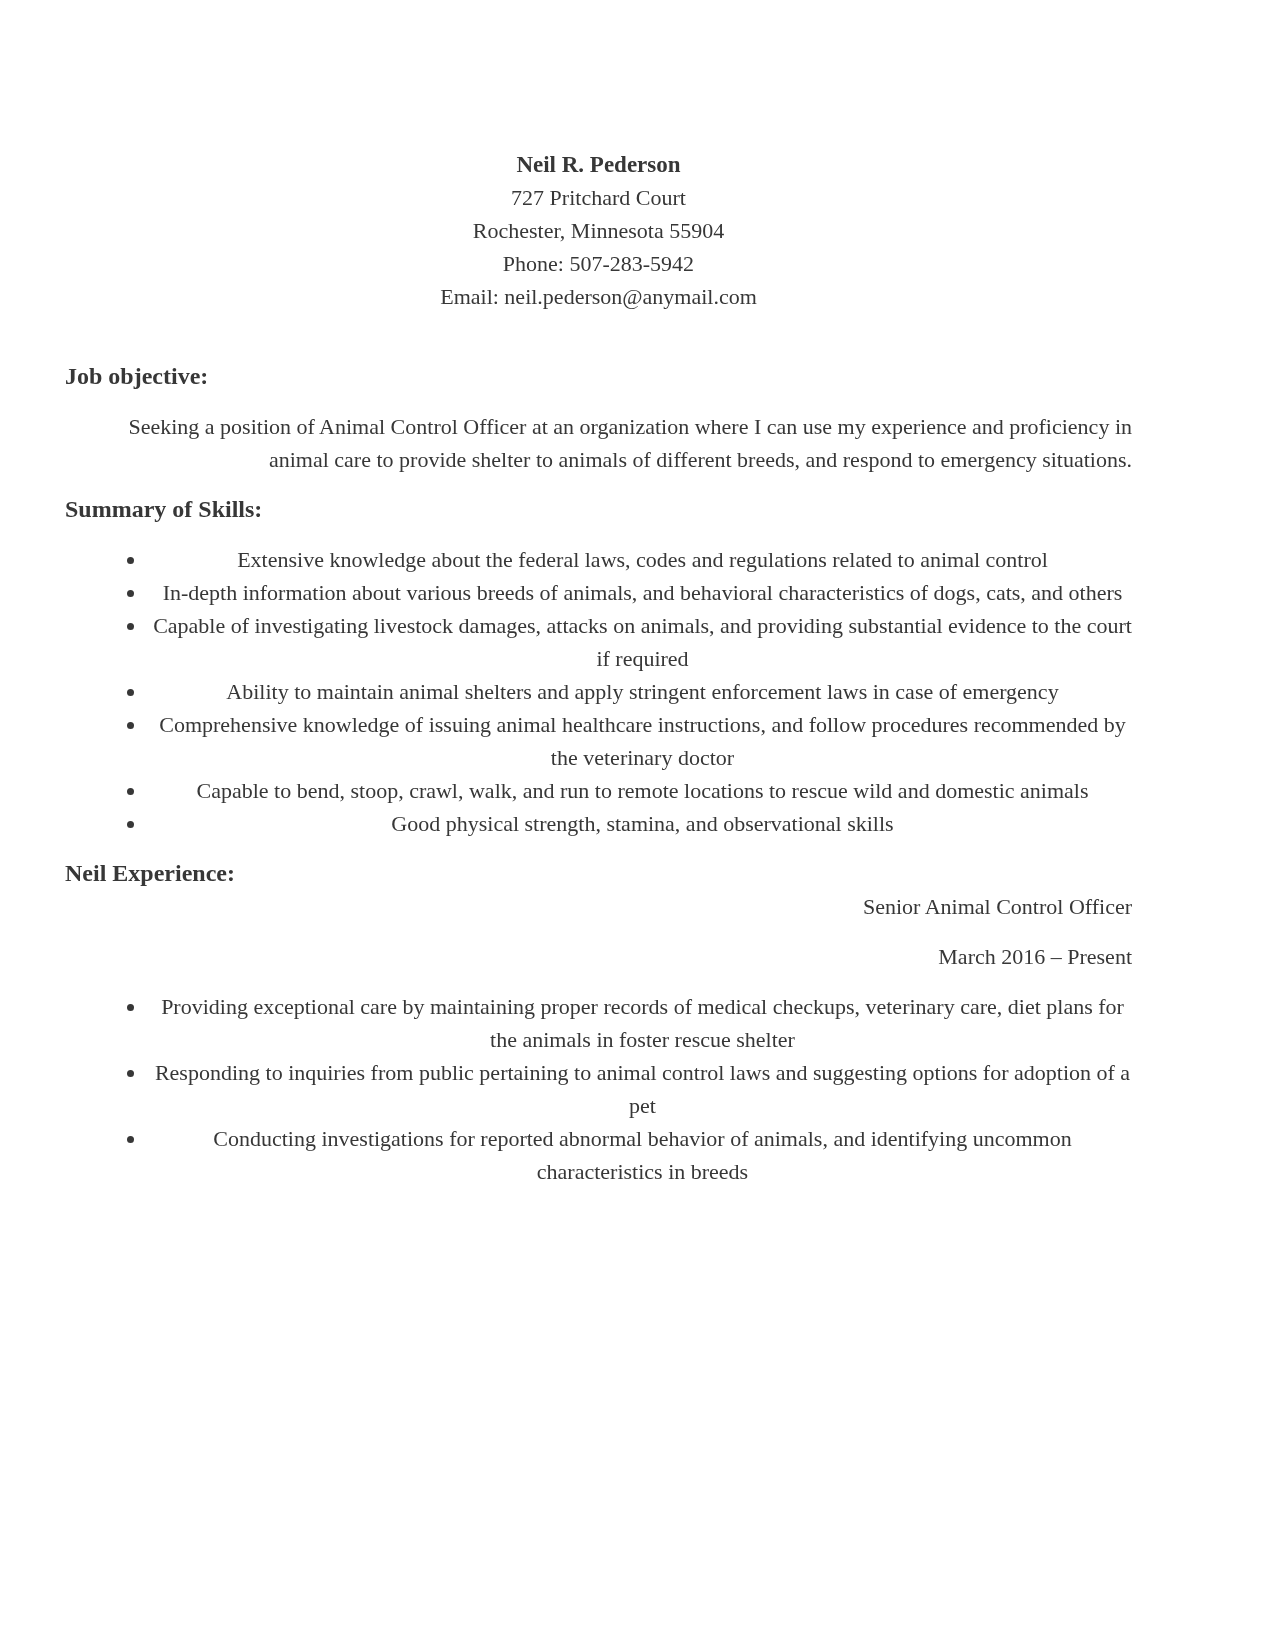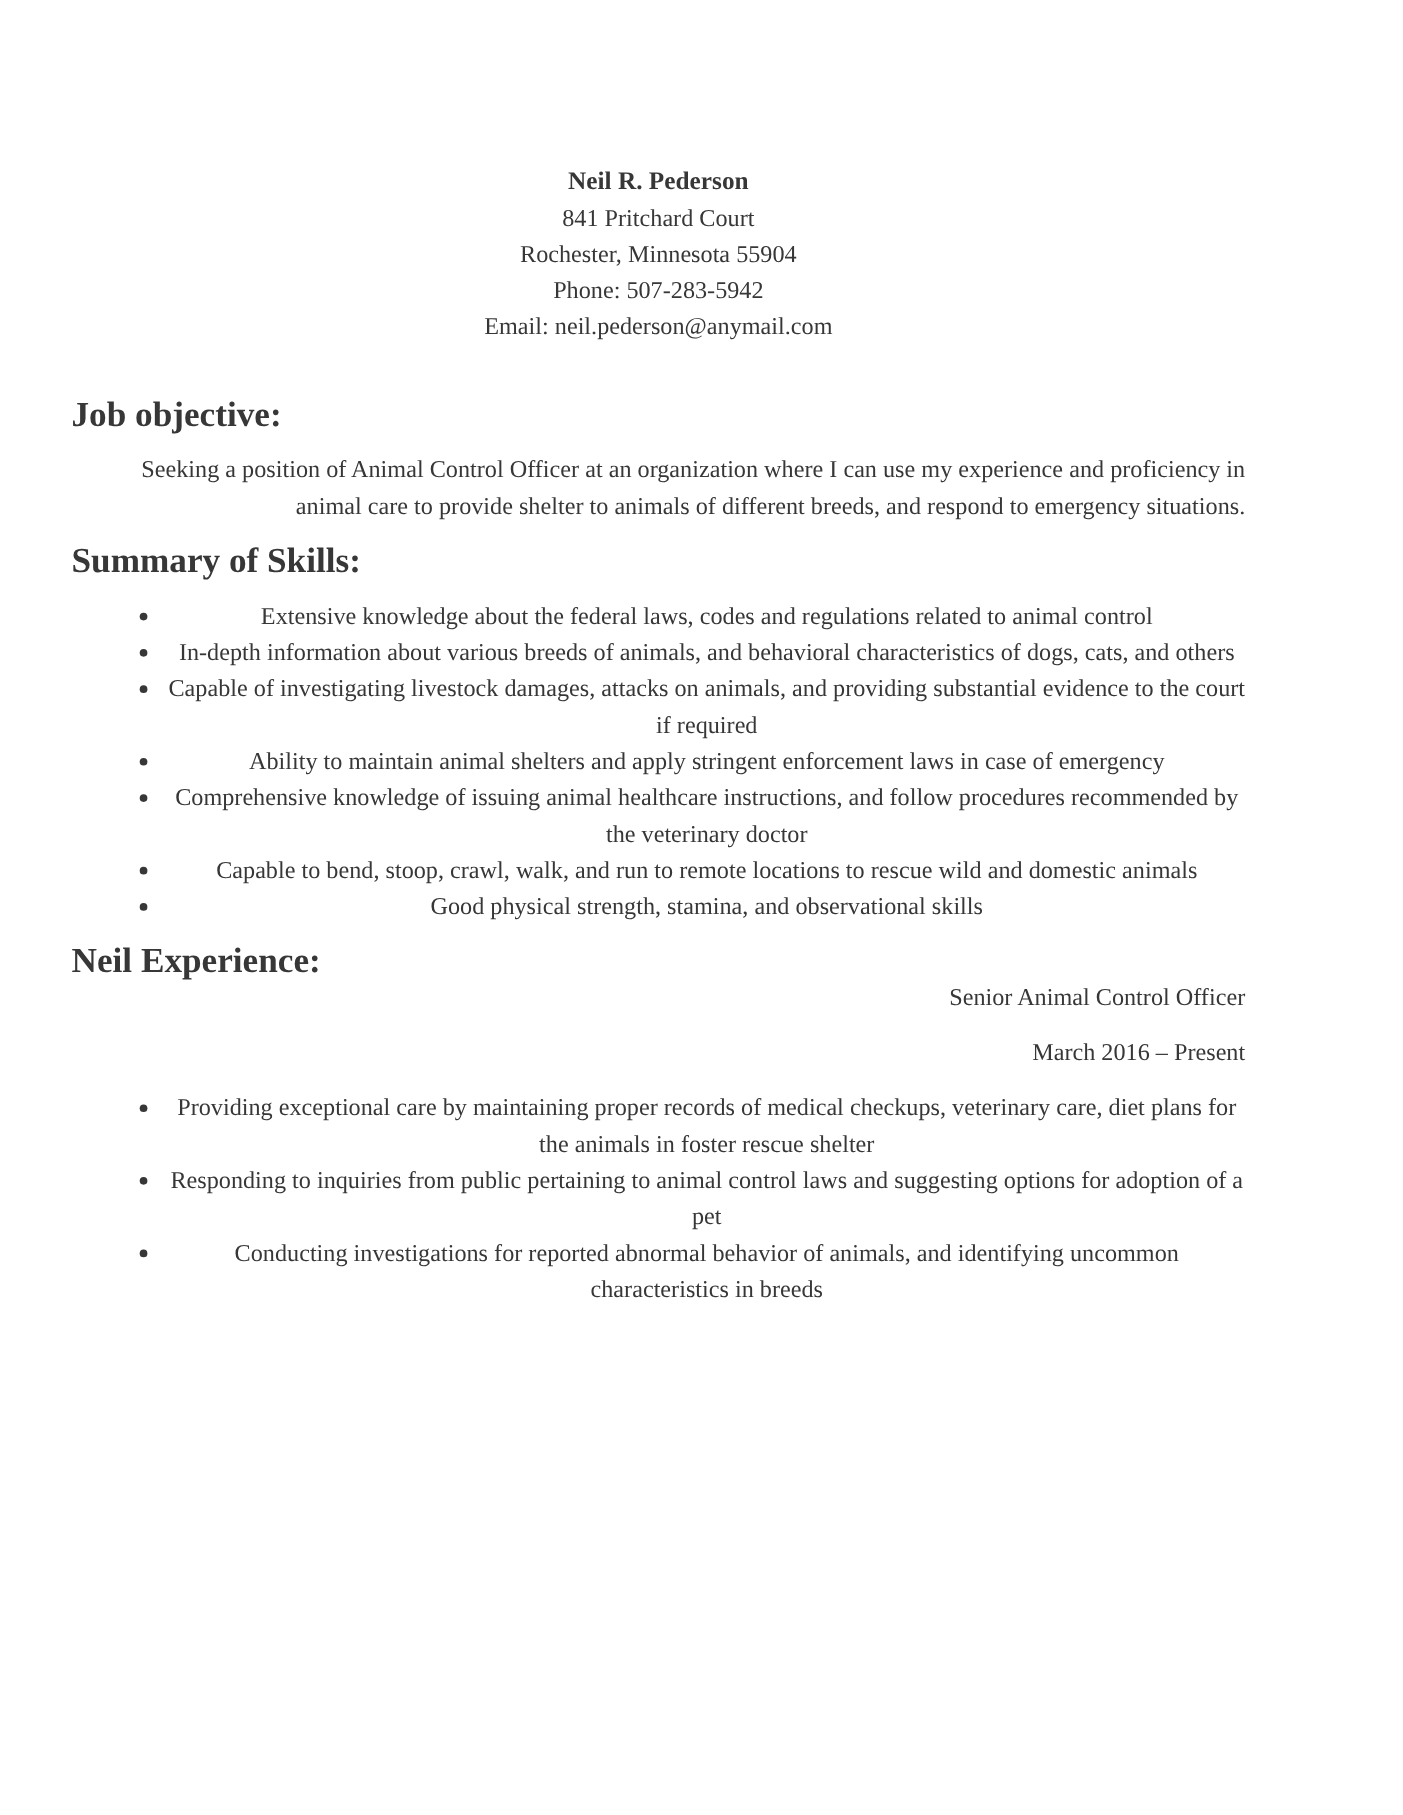--- a/index.html
+++ b/index.html
@@ -16,21 +16,21 @@
     padding: 132px 143px 0 65px;
     overflow: hidden;
   }
   .doc-header {
     text-align: center;
     margin-bottom: 47px;
   }
   .doc-header .line { white-space: nowrap; }
   .person-name { font-weight: bold; font-size: 23px; }
   h2.section-heading {
-    font-size: 32px;
+    font-size: 24px;
     line-height: 33px;
     font-weight: bold;
     margin: 0 0 17px 0;
   }
   h2.section-heading.tight-after { margin-bottom: 0; }
   p.body-par { margin: 0 0 17px 0; text-align: right; }
   ul.doc-list {
     margin: 0 0 17px 0;
     padding-left: 82px;
     list-style: disc;
@@ -41,21 +41,21 @@
     text-align: center;
   }
 </style>
 </head>
 <body>
 
 <div class="page">
 
   <header class="doc-header">
     <div class="line person-name">Neil R. Pederson</div>
-    <div class="line">841 Pritchard Court</div>
+    <div class="line">727 Pritchard Court</div>
     <div class="line">Rochester, Minnesota 55904</div>
     <div class="line">Phone: 507-283-5942</div>
     <div class="line">Email: neil.pederson@anymail.com</div>
   </header>
 
   <h2 class="section-heading">Job objective:</h2>
   <p class="body-par">Seeking a position of Animal Control Officer at an organization where I can use my experience and proficiency in animal care to provide shelter to animals of different breeds, and respond to emergency situations.</p>
 
   <h2 class="section-heading">Summary of Skills:</h2>
   <ul class="doc-list">

